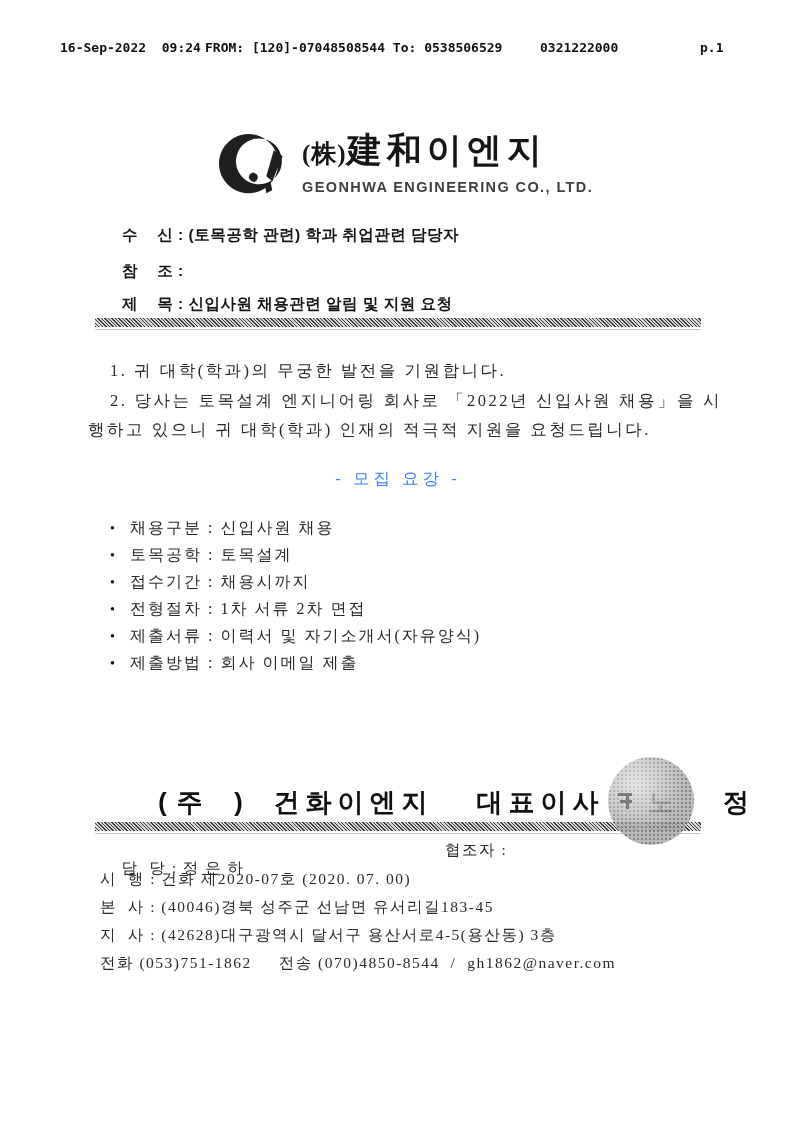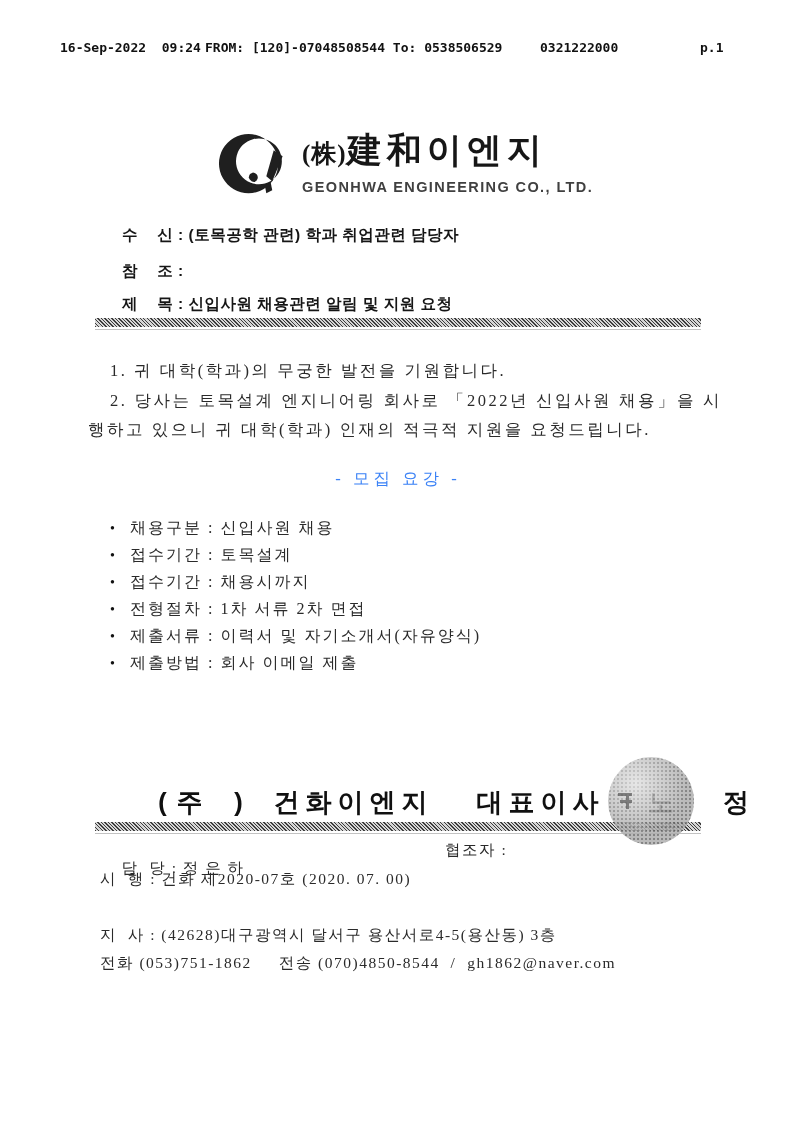--- a/index.html
+++ b/index.html
@@ -137,33 +137,34 @@
 
   <div class="divider divider-1"></div>
 
   <div class="body-par par-1">1. 귀 대학(학과)의 무궁한 발전을 기원합니다.</div>
   <div class="body-par par-2">2. 당사는 토목설계 엔지니어링 회사로 「2022년 신입사원 채용」을 시행하고 있으니 귀 대학(학과) 인재의 적극적 지원을 요청드립니다.</div>
 
   <div class="section-title">- 모집 요강 -</div>
 
   <ul class="bullet-list">
     <li><span class="bullet-dot">•</span><span>채용구분 : 신입사원 채용</span></li>
-    <li><span class="bullet-dot">•</span><span>접수기간 : 토목설계</span></li>
+    <li><span class="bullet-dot">•</span><span>토목공학 : 토목설계</span></li>
     <li><span class="bullet-dot">•</span><span>접수기간 : 채용시까지</span></li>
     <li><span class="bullet-dot">•</span><span>전형절차 : 1차 서류 2차 면접</span></li>
     <li><span class="bullet-dot">•</span><span>제출서류 : 이력서 및 자기소개서(자유양식)</span></li>
     <li><span class="bullet-dot">•</span><span>제출방법 : 회사 이메일 제출</span></li>
   </ul>
 
   <div class="signature">(주 ) 건화이엔지  대표이사  노  정  규</div>
   <div class="stamp"></div>
 
   <div class="divider divider-2"></div>
 
   <div class="footer-row fr1">
     <span>담  당 : 정 은 하</span>
     <span class="cooperator">협조자 :</span>
   </div>
   <div class="footer-row fr2">시  행 : 건화 제2020-07호 (2020. 07. 00)</div>
+  <div class="footer-row fr3">본  사 : (40046)경북 성주군 선남면 유서리길183-45</div>
   <div class="footer-row fr4">지  사 : (42628)대구광역시 달서구 용산서로4-5(용산동) 3층</div>
   <div class="footer-row fr5">전화 (053)751-1862     전송 (070)4850-8544  /  gh1862@naver.com</div>
 
 </div>
 
 </body></html>

